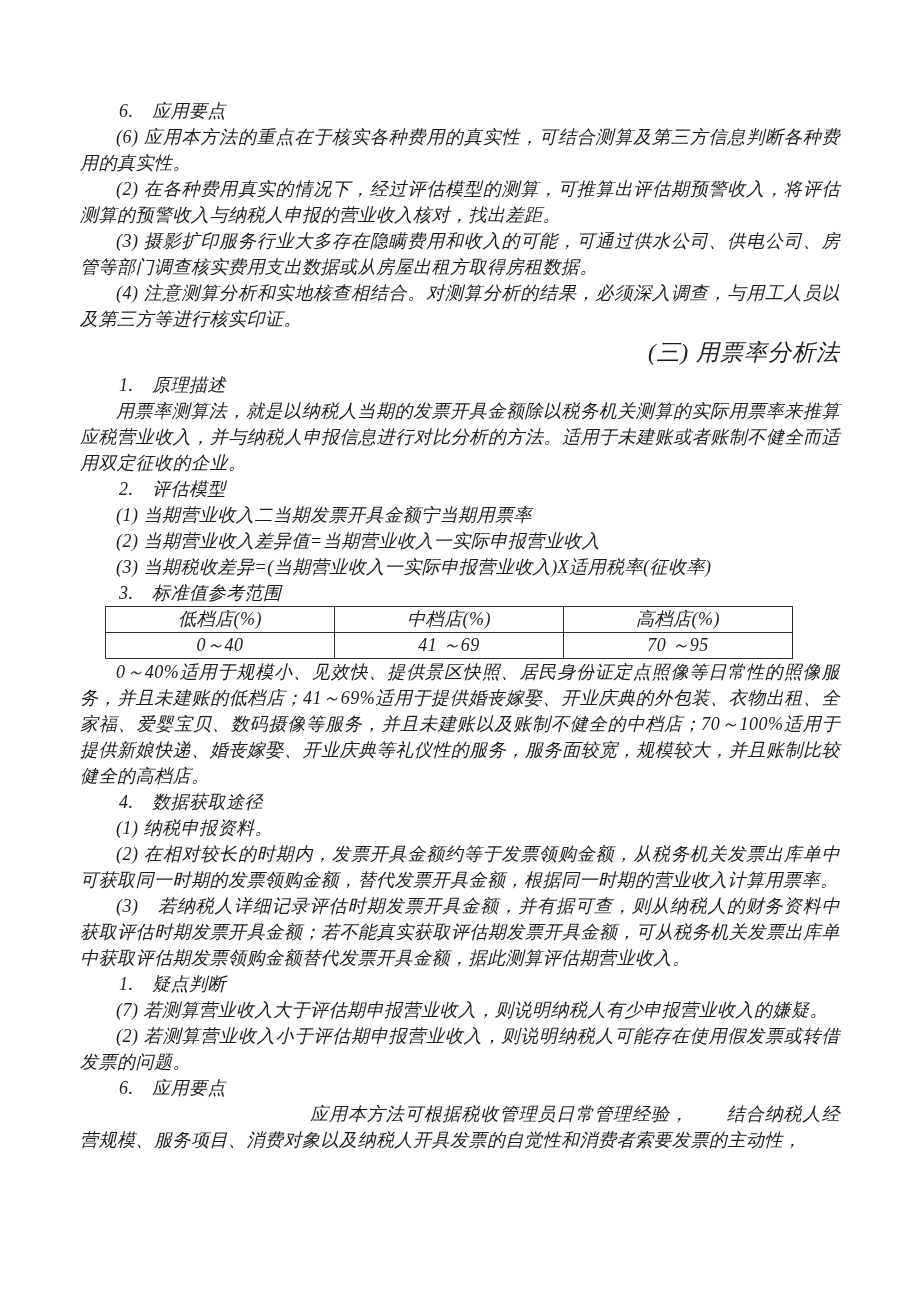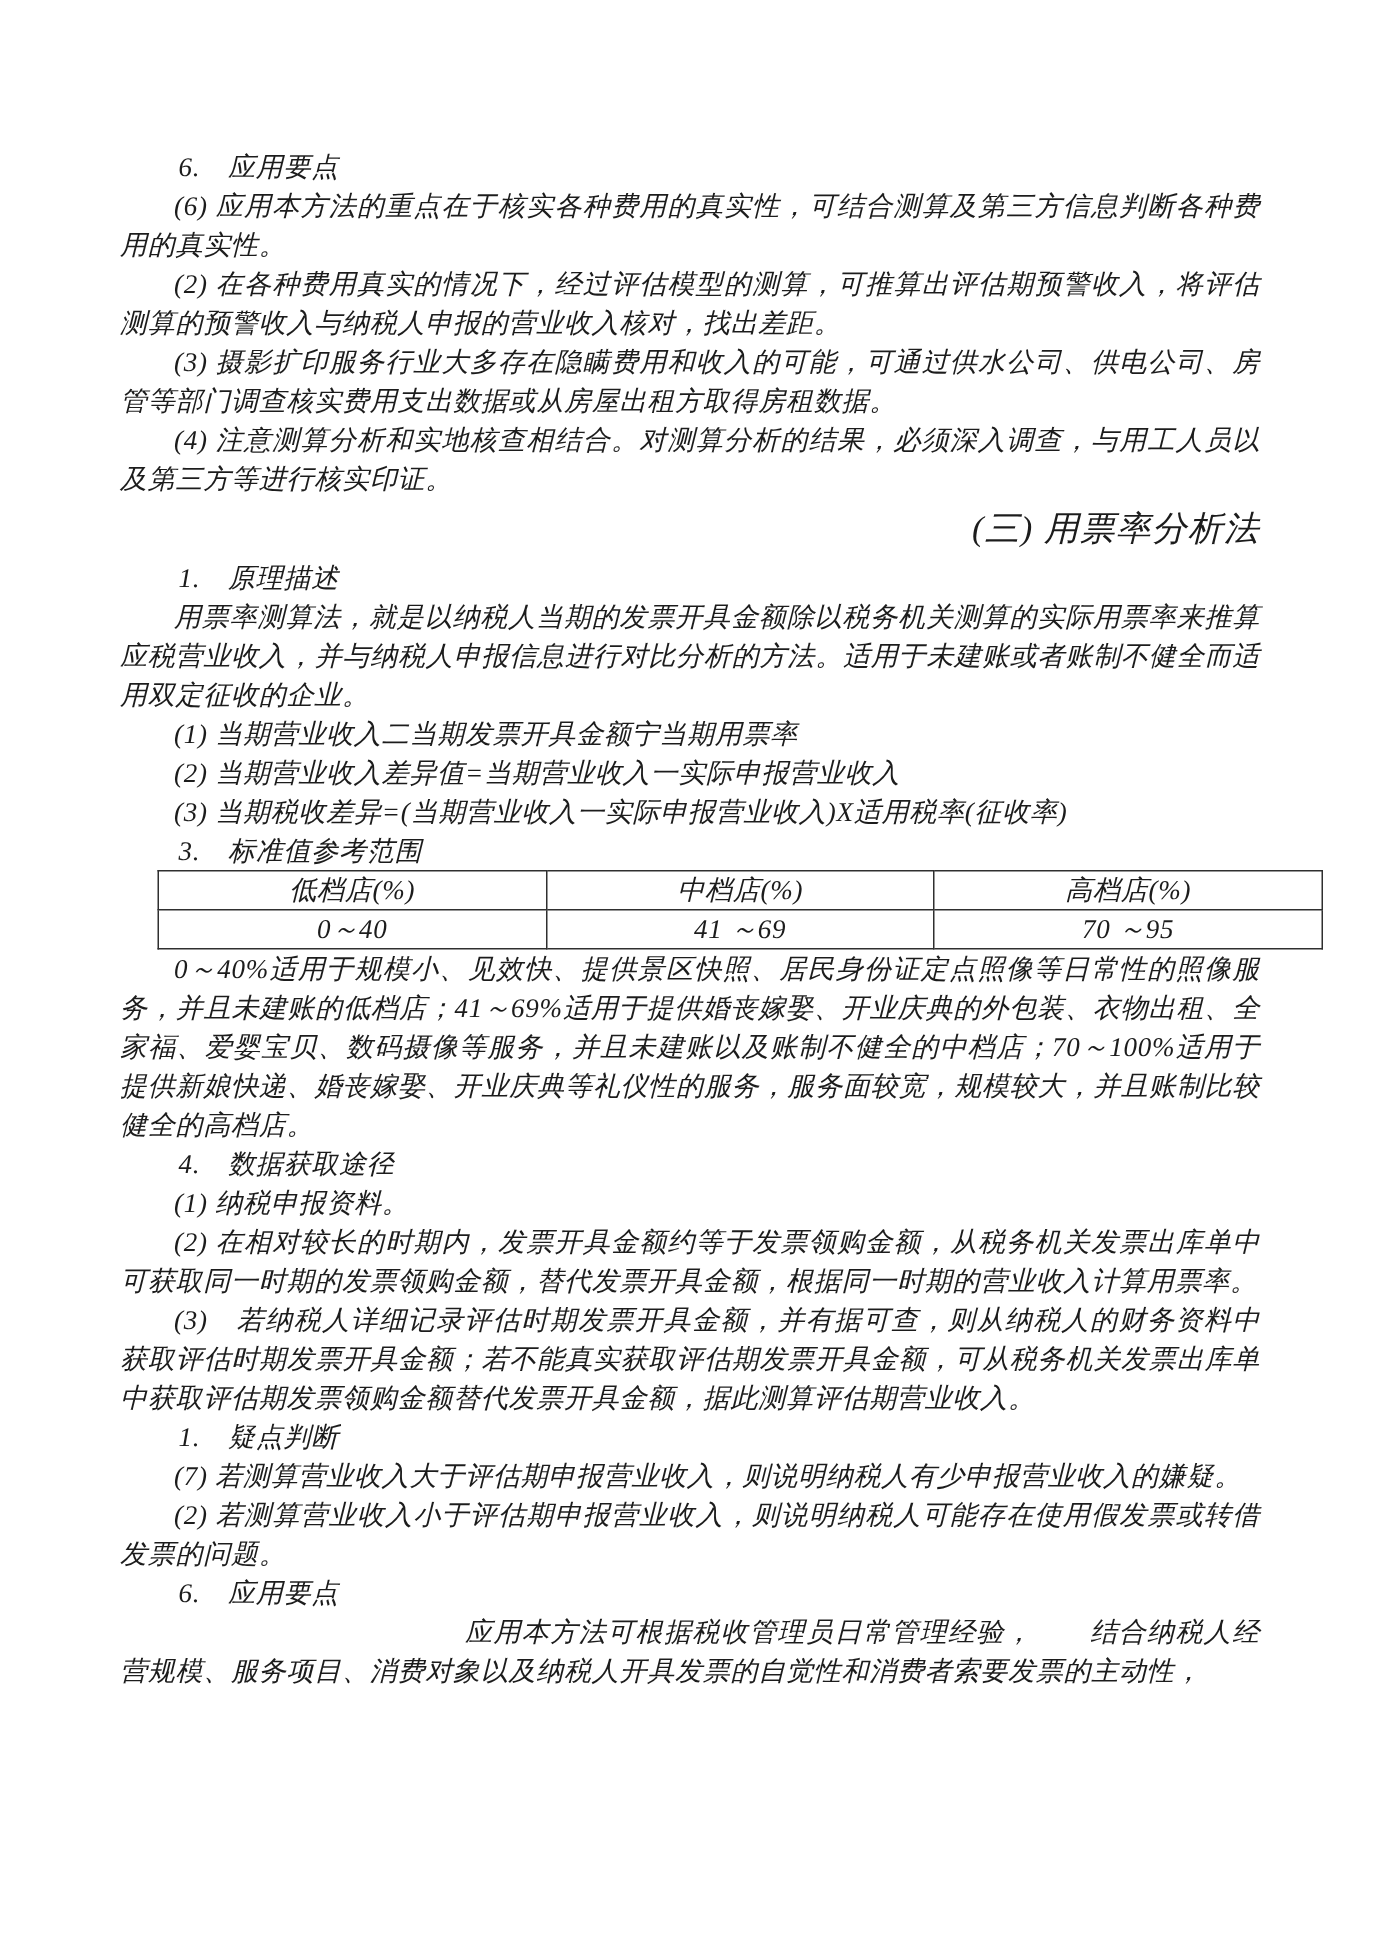--- a/index.html
+++ b/index.html
@@ -37,21 +37,21 @@
     font-weight: normal;
     letter-spacing: 1px;
   }
   
   .p-bigindent { text-indent: 230px; }
   
   .std-table {
     border-collapse: collapse;
     table-layout: fixed;
     margin-left: 25px;
-    width: 777px;
+    width: 688px;
   }
   .std-table th, .std-table td {
     border: 1px solid #2f2f2f;
     font-weight: normal;
     font-size: 18px;
     text-align: center;
     vertical-align: middle;
     height: 25px;
     padding: 0;
     line-height: 25px;
@@ -67,20 +67,21 @@
     <p class="num-item">6.　应用要点</p>
     <p class="p-indent">(6) 应用本方法的重点在于核实各种费用的真实性，可结合测算及第三方信息判断各种费用的真实性。</p>
     <p class="p-indent">(2) 在各种费用真实的情况下，经过评估模型的测算，可推算出评估期预警收入，将评估测算的预警收入与纳税人申报的营业收入核对，找出差距。</p>
     <p class="p-indent">(3) 摄影扩印服务行业大多存在隐瞒费用和收入的可能，可通过供水公司、供电公司、房管等部门调查核实费用支出数据或从房屋出租方取得房租数据。</p>
     <p class="p-indent">(4) 注意测算分析和实地核查相结合。对测算分析的结果，必须深入调查，与用工人员以及第三方等进行核实印证。</p>
 
     <h2 class="heading">(三) 用票率分析法</h2>
 
     <p class="num-item">1.　原理描述</p>
     <p class="p-indent">用票率测算法，就是以纳税人当期的发票开具金额除以税务机关测算的实际用票率来推算应税营业收入，并与纳税人申报信息进行对比分析的方法。适用于未建账或者账制不健全而适用双定征收的企业。</p>
+    <p class="num-item">2.　评估模型</p>
     <p class="formula">(1) 当期营业收入二当期发票开具金额宁当期用票率</p>
     <p class="formula">(2) 当期营业收入差异值=当期营业收入一实际申报营业收入</p>
     <p class="formula">(3) 当期税收差异=(当期营业收入一实际申报营业收入)X适用税率(征收率)</p>
     <p class="num-item">3.　标准值参考范围</p>
 
     <table class="std-table">
       <tbody>
         <tr>
           <th>低档店(%)</th>
           <th>中档店(%)</th>

